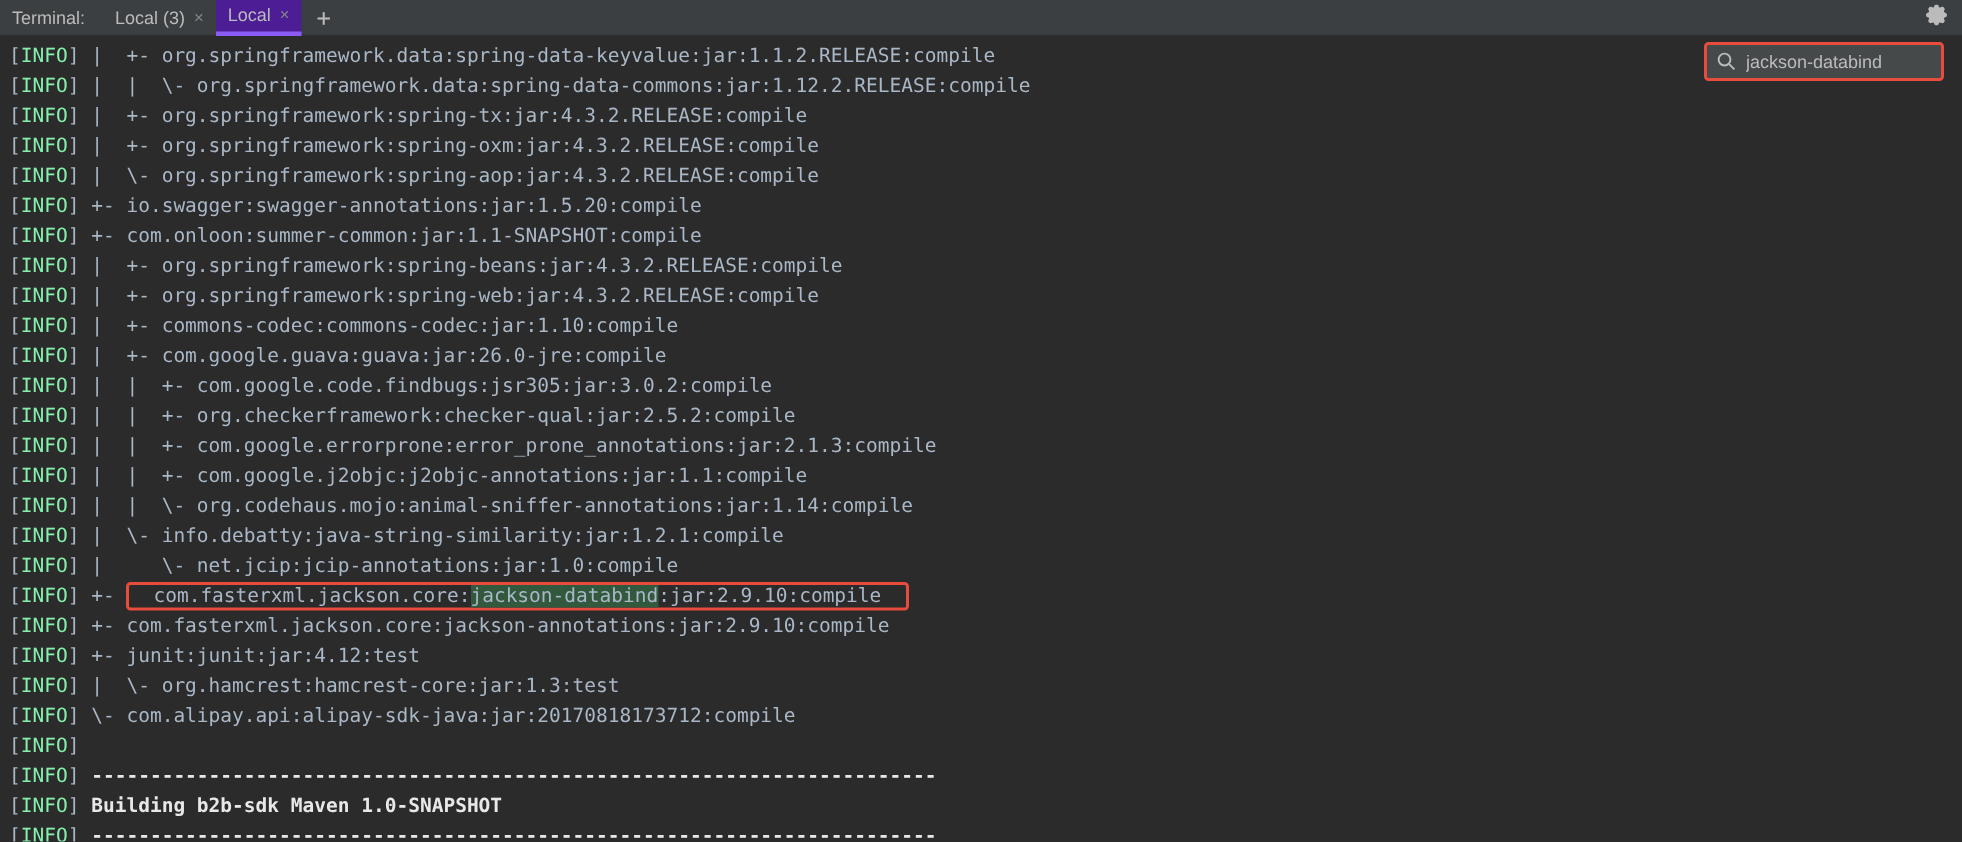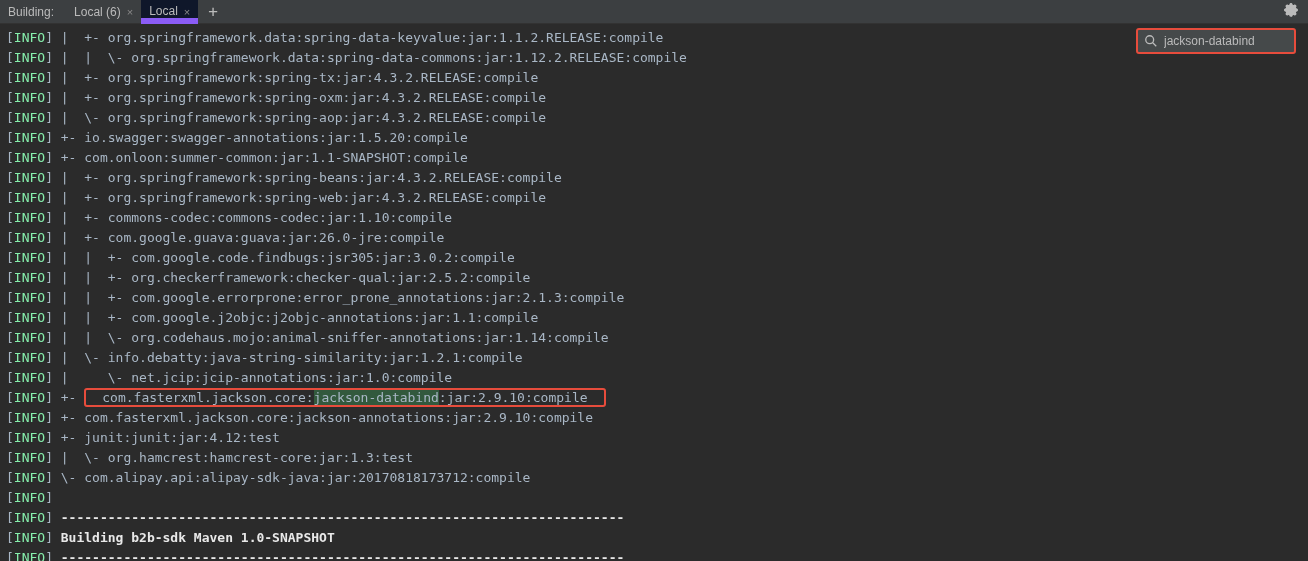--- a/index.html
+++ b/index.html
@@ -31,23 +31,22 @@
       display: flex;
       align-items: center;
       padding: 0 8px;
       height: 24px;
       font-size: 12px;
       font-family: -apple-system, BlinkMacSystemFont, "Segoe UI", sans-serif;
       color: #bbbbbb;
       cursor: pointer;
     }
     .tab.active {
-      background: #0f172a;
-      border-bottom: 6px solid #8b5cf6;
-      align-items: flex-end;
+      background: #4c1d95;
+      border-bottom: 3px solid #8b5cf6;
     }
     .tab-close {
       margin-left: 6px;
       color: #888;
       font-size: 11px;
     }
     .tab-add {
       padding: 0 10px;
       color: #bbbbbb;
       font-size: 16px;
@@ -107,23 +106,23 @@
       font-size: 12px;
       width: 100%;
       font-family: -apple-system, BlinkMacSystemFont, "Segoe UI", sans-serif;
     }
     .bold-text { color: #e8e8e8; font-weight: bold; }
   </style>
 </head>
 <body>
 
 <div class="tab-bar">
-  <span class="tab-bar-label">Building:</span>
+  <span class="tab-bar-label">Terminal:</span>
   <div class="tab">
-    <span>Local (6)</span>
+    <span>Local (3)</span>
     <span class="tab-close">×</span>
   </div>
   <div class="tab active">
     <span>Local</span>
     <span class="tab-close">×</span>
   </div>
   <div class="tab-add">+</div>
   <span class="gear-icon">
     <svg width="14" height="14" viewBox="0 0 16 16" fill="#bbbbbb">
         <path d="M8 4.754a3.246 3.246 0 1 0 0 6.492 3.246 3.246 0 0 0 0-6.492zM5.754 8a2.246 2.246 0 1 1 4.492 0 2.246 2.246 0 0 1-4.492 0z"></path>

